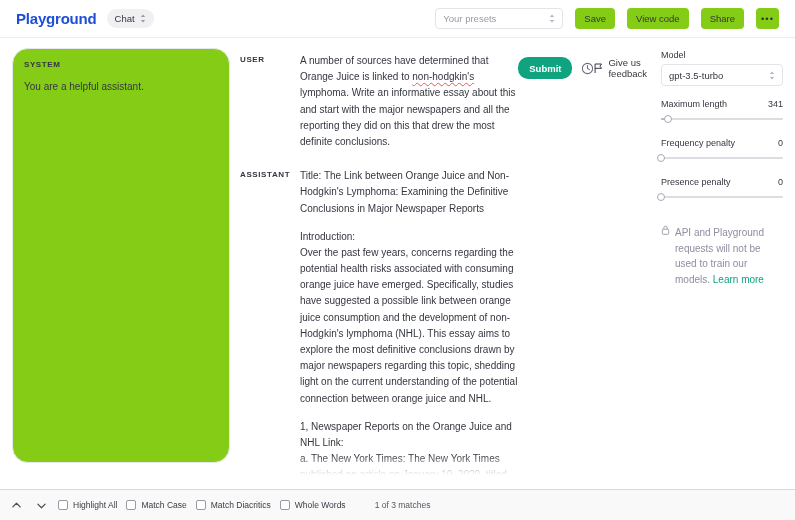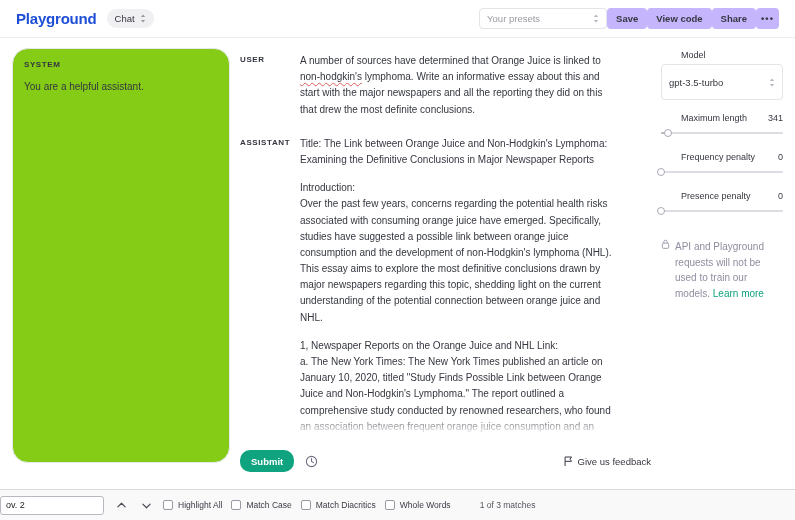--- a/index.html
+++ b/index.html
@@ -36,45 +36,45 @@
     border-radius: 10px;
     padding: 0 8px;
     font-size: 9.5px;
     color: #353740;
     cursor: pointer;
   }
   .topbar-right {
     margin-left: auto;
     display: flex;
     align-items: center;
-    gap: 0;
+    gap: 12px;
   }
   .preset-select {
     width: 128px; height: 21px;
     border: 1px solid #e3e3e8;
     border-radius: 4px;
     background: #fff;
     display: flex;
     align-items: center;
     padding: 0 7px;
     font-size: 9.5px;
     color: #9a9aa3;
     cursor: pointer;
   }
   .preset-select .caret { margin-left: auto; }
   .tbtn {
     height: 21px;
     border-radius: 4px;
-    background: #c4b5fd;
+    background: #84cc16;
     display: inline-flex;
     align-items: center;
     justify-content: center;
     padding: 0 9px;
     font-size: 9.5px;
-    font-weight: 700;
+    font-weight: 400;
     color: #353740;
     cursor: pointer;
     border: none;
     font-family: "Liberation Sans", sans-serif;
   }
   .tbtn.icon-only { width: 23px; padding: 0; letter-spacing: 1px; }
 
   
   .workspace {
     display: flex;
@@ -104,21 +104,21 @@
     line-height: 1.5;
     color: #353740;
   }
 
   
   .convo-col {
     flex: 1 1 auto;
     position: relative;
     min-width: 0;
     display: flex;
-    flex-direction: column;
+    flex-direction: row;
   }
   .messages {
     flex: 1 1 auto;
     overflow: hidden;
     padding-top: 5px;
     position: relative;
   }
   .msg { display: flex; margin-bottom: 18px; }
   .role {
     width: 60px; flex: 0 0 60px;
@@ -189,28 +189,27 @@
   .params {
     width: 122px; flex: 0 0 122px;
     padding-top: 2px;
   }
   .p-group { margin-bottom: 13px; }
   .p-label-row {
     display: flex;
     align-items: center;
     justify-content: space-between;
     margin-bottom: 4px;
-    margin-left: 20px;
   }
   .p-label { font-size: 9px; color: #353740; }
   .p-value { font-size: 9px; color: #353740; }
   .p-sub { font-size: 7.5px; color: #b0b0ba; margin-top: -2px; margin-bottom: 5px; }
 
   .model-select {
-    width: 100%; height: 36px;
+    width: 100%; height: 22px;
     border: 1px solid #e3e3e8;
     border-radius: 4px;
     display: flex;
     align-items: center;
     padding: 0 7px;
     font-size: 9.5px;
     color: #353740;
     background: #fff;
     cursor: pointer;
   }
@@ -448,21 +447,20 @@
         </svg>
       </span>
       <span>
         <span>API and Playground requests will not be used to train our models. </span><a href="#">Learn more</a>
       </span>
     </div>
   </div>
 </div>
 
 <div class="findbar">
-  <input class="find-input" type="text" value="ov. 2" style="">
   <div class="navbtn">
     <svg width="11" height="11" viewBox="0 0 12 12" fill="none" stroke="#4b4b55" stroke-width="1.3" stroke-linecap="round" stroke-linejoin="round">
         <path d="M2 7.5 L6 3.5 L10 7.5"></path>
       </svg>
   </div>
   <div class="navbtn">
     <svg width="11" height="11" viewBox="0 0 12 12" fill="none" stroke="#4b4b55" stroke-width="1.3" stroke-linecap="round" stroke-linejoin="round">
         <path d="M2 4.5 L6 8.5 L10 4.5"></path>
       </svg>
   </div>

